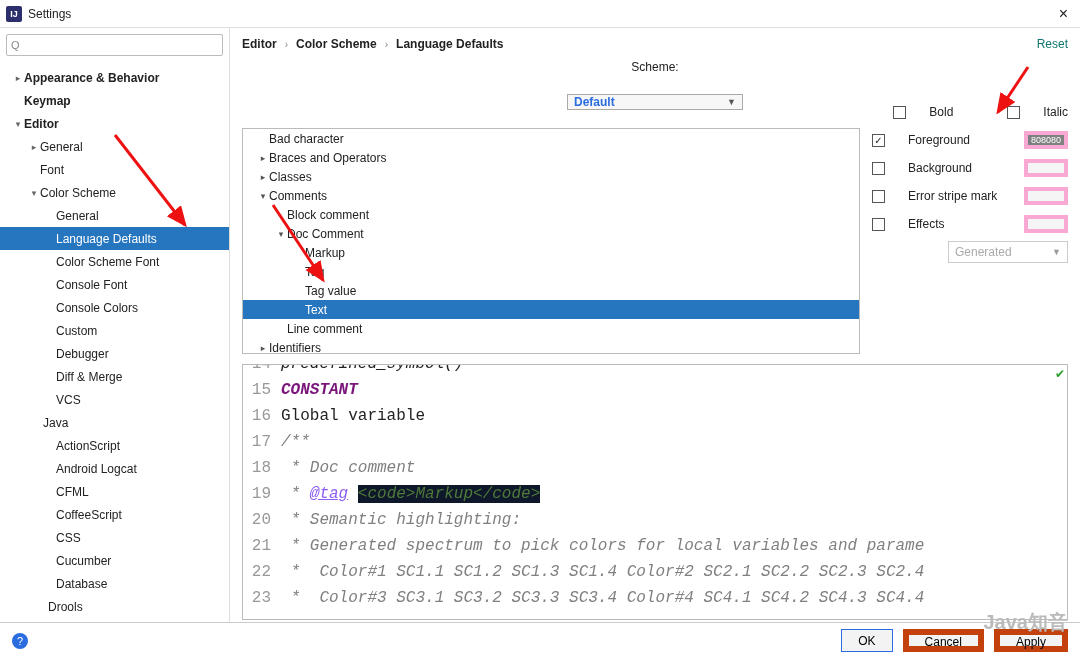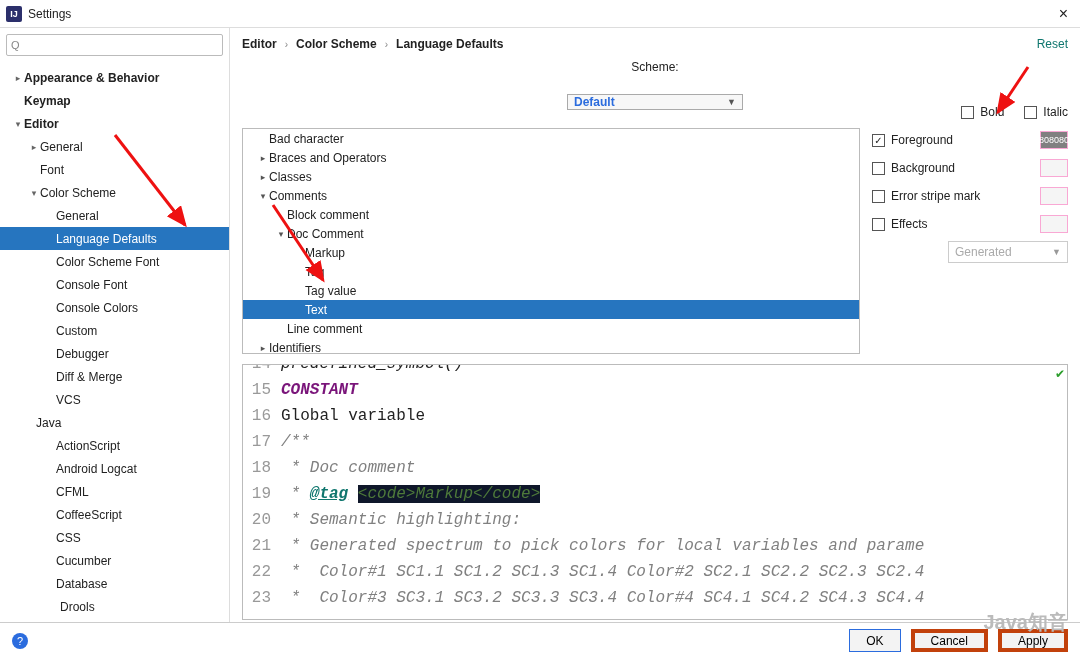--- a/index.html
+++ b/index.html
@@ -28,43 +28,43 @@
   .scheme-row { display:flex; align-items:center; height:36px; padding:0 12px; gap:20px;flex-direction:column;}
   .scheme-select { height:22px; width:176px; border:1px solid #aaa; display:flex; align-items:center; padding:0 6px; color:#2b6cde; font-weight:bold; position:relative; background:#f7f7f7;}
   .scheme-select .chev{ position:absolute; right:6px; color:#555; font-size:9px;}
   .gear { color:#666; font-size:13px; cursor:pointer;}
   .panes { display:flex; padding:0 12px; gap:12px; }
   .category-tree { flex:1; border:1px solid #bbb; height:226px; overflow:auto; background:#fff;margin-top:32px;}
   .category-tree .crow { display:flex; align-items:center; height:19px; cursor:pointer;}
   .category-tree .crow.selected { background:#2675bf; color:#fff;}
   .category-tree .arrow2 { width:12px; text-align:center; font-size:9px; color:#555;}
   .opts { width:196px; padding-top:2px;}
-  .opts .line { display:flex; align-items:center; height:28px; gap:6px;}
+  .opts .line { display:flex; align-items:center; height:28px; gap:23px;}
   .opts .chk { width:13px; height:13px; border:1px solid #555; display:inline-flex; align-items:center; justify-content:center; font-size:10px;}
   .opts .chk.checked::after{ content:"✓"; color:#222;}
-  .swatch { width:28px; height:18px; border:1px solid #f9a8d4; margin-left:auto;}
+  .swatch { width:44px; height:18px; border:4px solid #f9a8d4; margin-left:auto;}
   .swatch.fg { background:#808080; color:#fff; font-size:9px; display:flex; align-items:center; justify-content:center;}
   .swatch.blank { background:#f5f5f5;}
   .effects-select { width:120px; height:22px; border:1px solid #ccc; color:#aaa; display:flex; align-items:center; padding:0 6px; margin-left:auto; position:relative;}
   .effects-select .chev{position:absolute; right:6px; font-size:9px; color:#999;}
   .preview-wrap { margin:10px 12px 0 12px; border:1px solid #bbb; height:256px; overflow:hidden; position:relative; background:#fff;}
   .preview { font-family: "Consolas","Courier New",monospace; font-size:16px; line-height:26px; position:relative; top:-14px;}
   .preview .ln { display:flex; }
   .gut { width:38px; text-align:right; color:#999; padding-right:10px; }
   .code { white-space:pre; }
   .ident{font-style:italic; color:#222;}
   .constant{font-style:italic; font-weight:bold; color:#7a157a;}
   .cmt{color:#808080; font-style:italic;}
-  .tag{font-weight:bold; color:#0f766e; text-decoration:underline; font-style:italic;}
+  .tag{font-weight:normal; color:#8b5cf6; text-decoration:underline; font-style:italic;}
   .markup{background:#0f172a; color:#4e7a3a; font-style:italic;}
   .corner-check{position:absolute; right:2px; top:2px; color:#2a9d2a; font-size:12px;}
   .footer { height:36px; border-top:1px solid #ccc; display:flex; align-items:center; padding:0 12px; gap:10px; }
   .footer .help{ width:16px; height:16px; border-radius:50%; background:#2b6cde; color:#fff; font-size:11px; display:flex; align-items:center; justify-content:center;}
   .footer .spacer{flex:1;}
-  .footer button { height:23px; padding:0 16px; border:4px solid #c2410c; background:#f3f3f3; cursor:pointer; font-size:12px;}
+  .footer button { height:23px; padding:0 16px; border:6px solid #c2410c; background:#f3f3f3; cursor:pointer; font-size:12px;}
   .footer button.primary{ border:1px solid #2b6cde;}
   .arrow-anno{position:absolute; pointer-events:none;}
   .watermark{position:absolute; right:12px; bottom:22px; color:#bbb; font-size:20px; font-weight:bold; white-space:nowrap;}
 </style>
 </head>
 <body>
 
 <div class="titlebar">
   <div class="icon">IJ</div>
   <span class="title">Settings</span>
@@ -134,21 +134,21 @@
           <span>Debugger</span>
         </div>
         <div class="row" style="padding-left: 44px;">
           <span class="arrow"></span>
           <span>Diff &amp; Merge</span>
         </div>
         <div class="row" style="padding-left: 44px;">
           <span class="arrow"></span>
           <span>VCS</span>
         </div>
-        <div class="row" style="padding-left: 24px;">
+        <div class="row" style="padding-left: 31px;">
           <span class="arrow"></span>
           <span>Java</span>
         </div>
         <div class="row" style="padding-left: 44px;">
           <span class="arrow"></span>
           <span>ActionScript</span>
         </div>
         <div class="row" style="padding-left: 44px;">
           <span class="arrow"></span>
           <span>Android Logcat</span>
@@ -166,21 +166,21 @@
           <span>CSS</span>
         </div>
         <div class="row" style="padding-left: 44px;">
           <span class="arrow"></span>
           <span>Cucumber</span>
         </div>
         <div class="row" style="padding-left: 44px;">
           <span class="arrow"></span>
           <span>Database</span>
         </div>
-        <div class="row" style="padding-left: 48px;">
+        <div class="row" style="padding-left: 36px;">
           <span class="arrow"></span>
           <span>Drools</span>
         </div>
         <div class="row" style="padding-left: 44px;">
           <span class="arrow"></span>
         </div>
       </div>
   </div>
 
   <div class="main">

